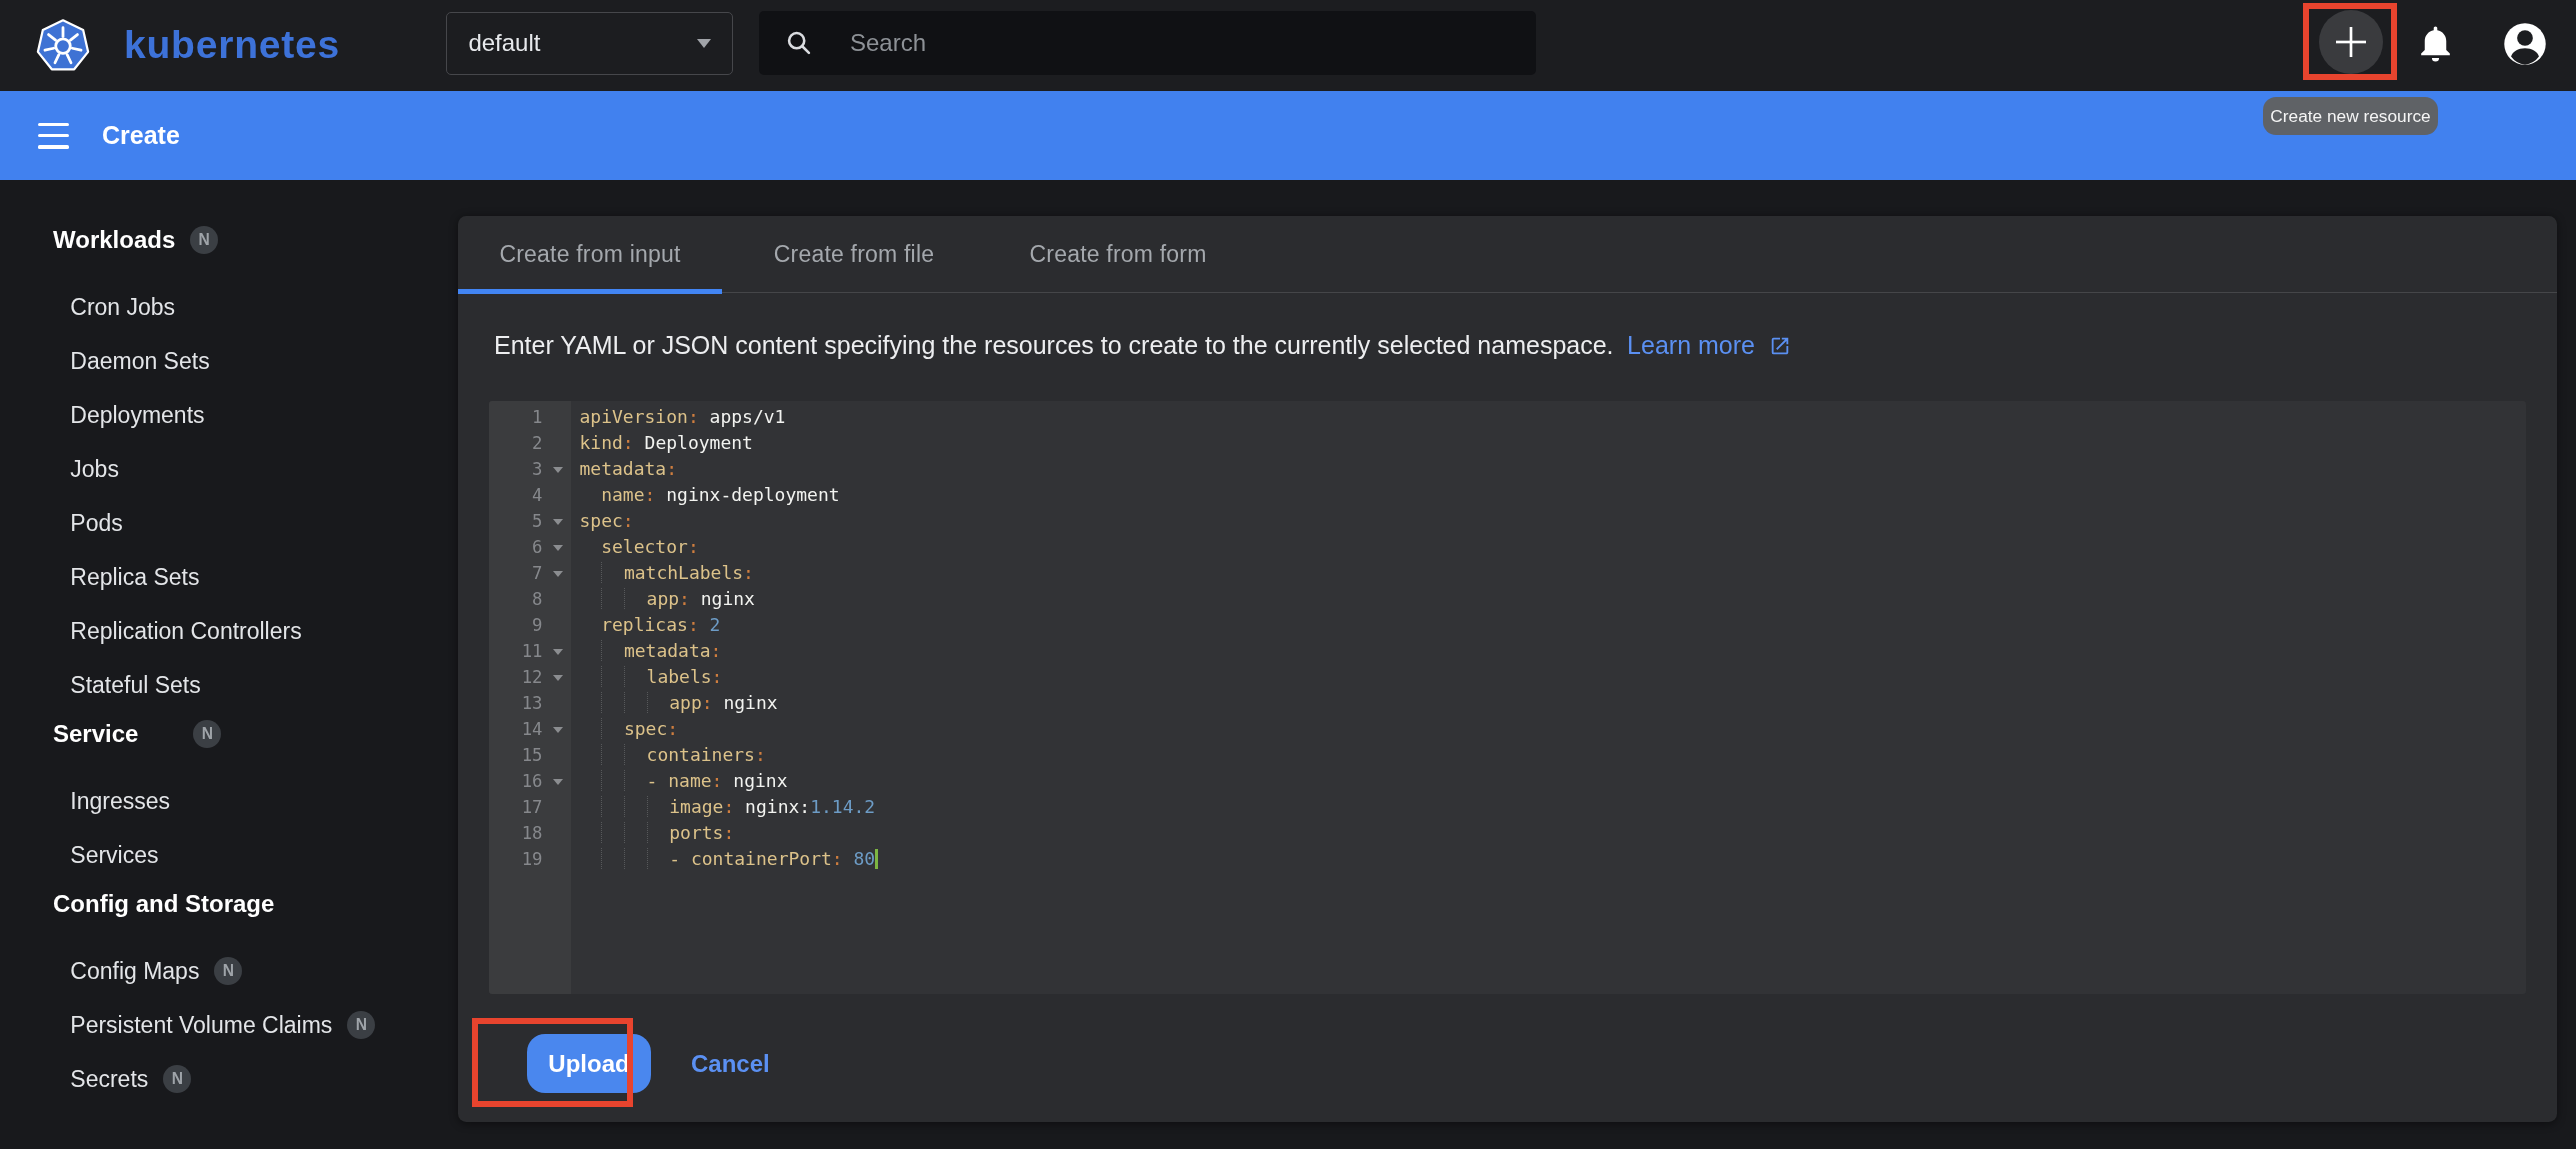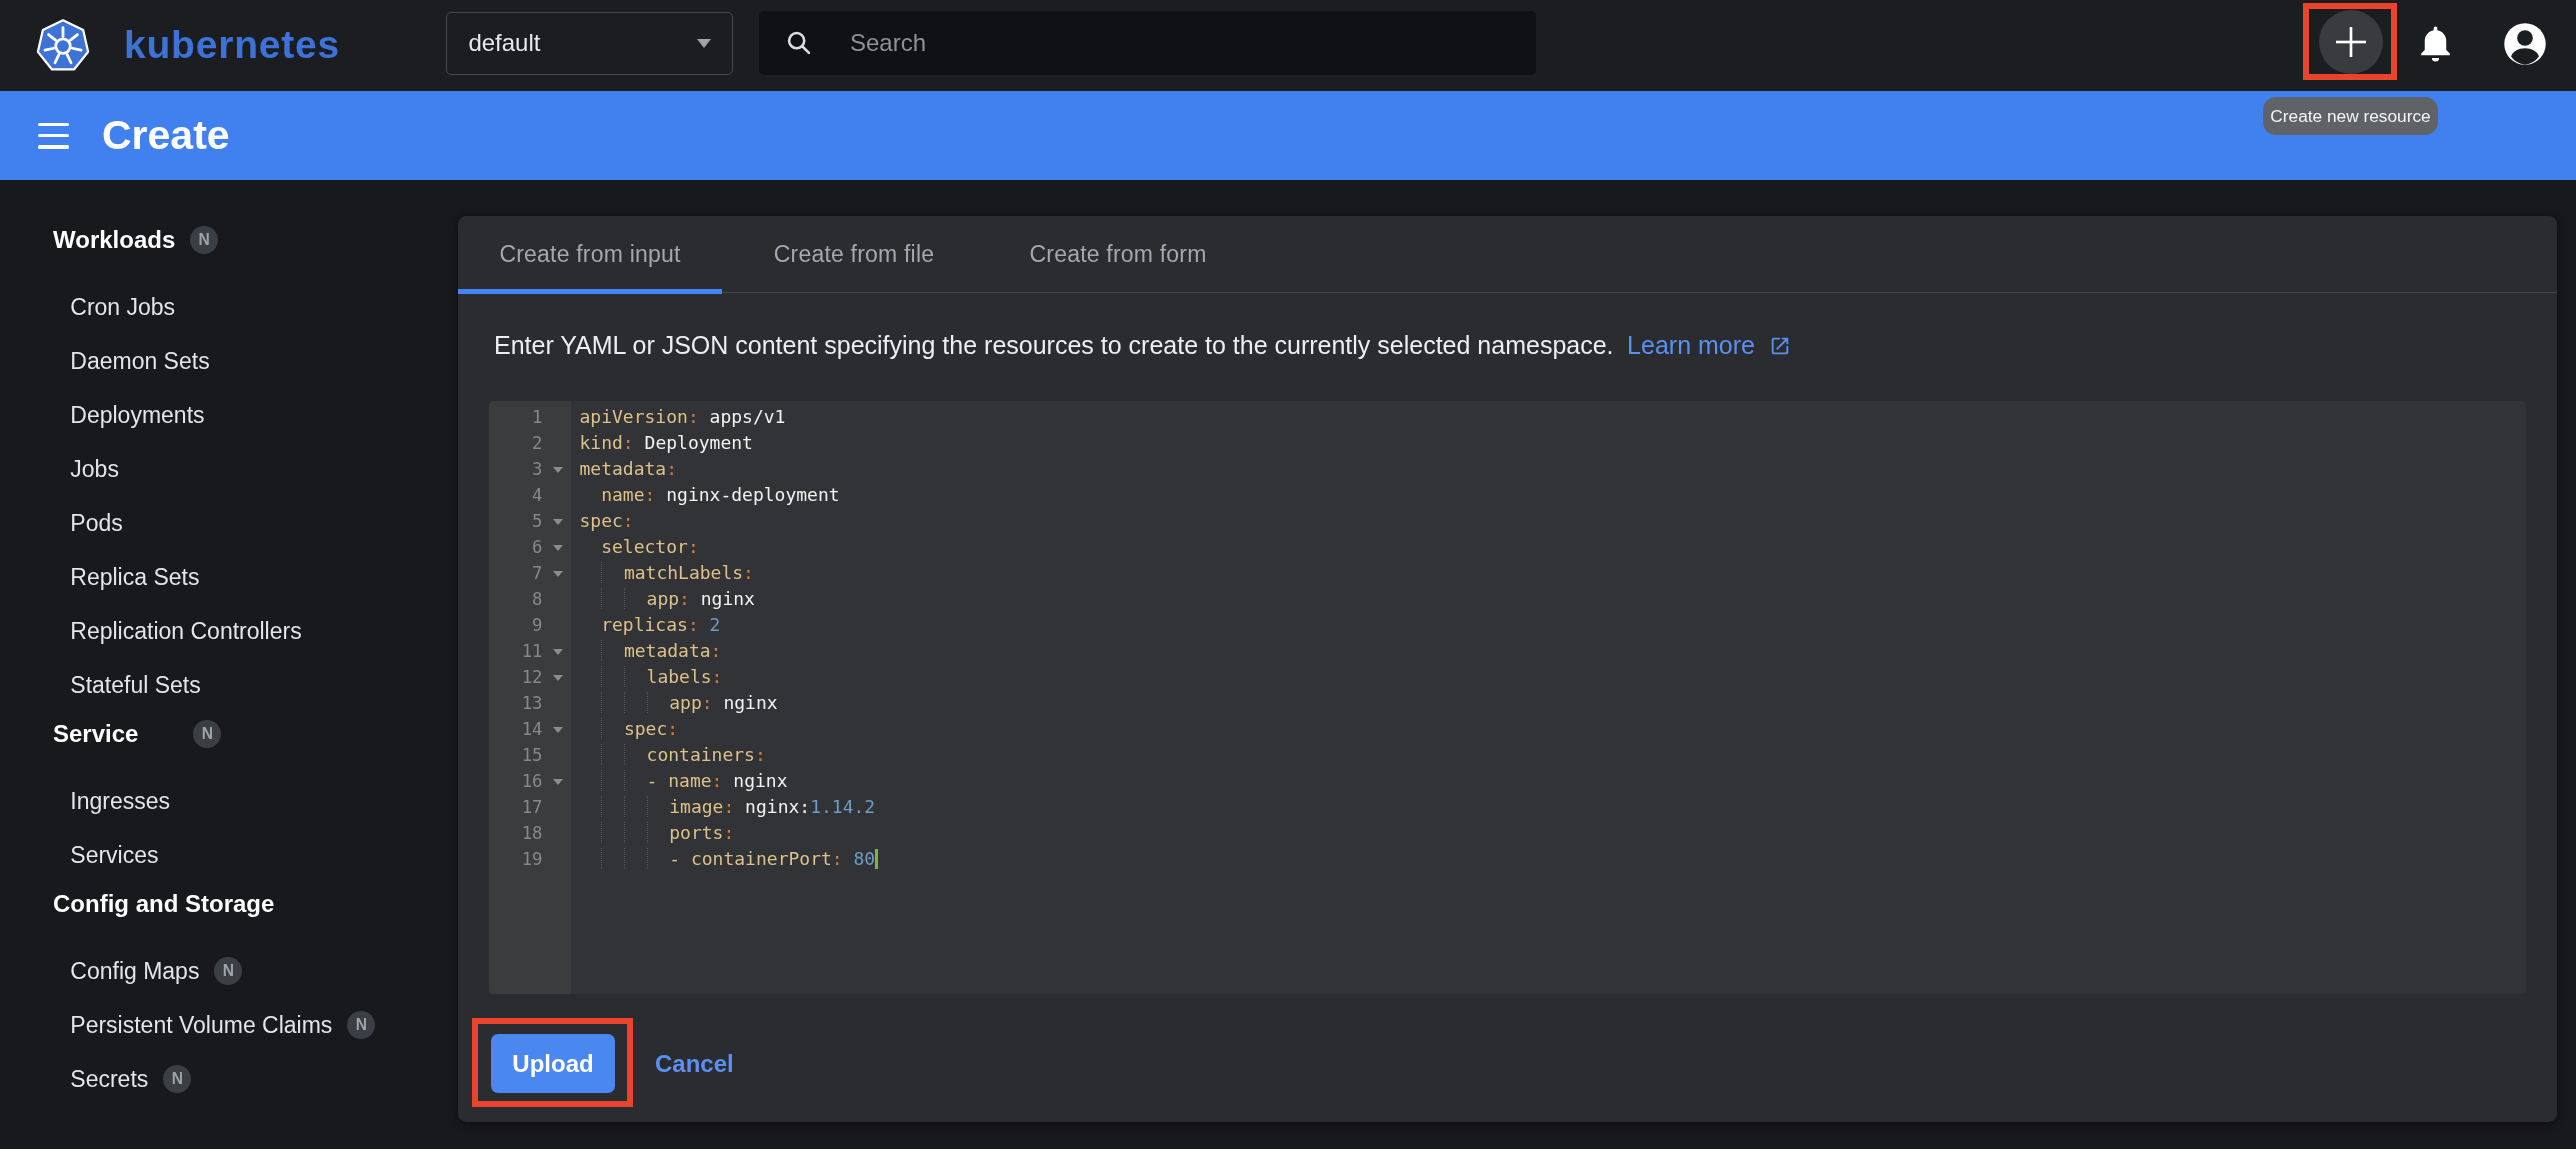--- a/index.html
+++ b/index.html
@@ -28,21 +28,21 @@
   .bell-btn,.user-btn{position:absolute;top:0;height:91px;background:none;border:none;cursor:pointer;padding:0;}
   .bell-btn{left:2411px;width:49px;}
   .user-btn{left:2499px;width:51px;}
 
   
   .bluebar{position:absolute;left:0;top:91px;width:2576px;height:89px;background:#4181ef;
            display:flex;align-items:center;z-index:5;}
   .hamburger{margin-left:38px;width:31px;height:26px;display:flex;flex-direction:column;
              justify-content:space-between;background:none;border:none;cursor:pointer;padding:0;}
   .hamburger span{display:block;height:3.7px;background:#fff;border-radius:1.6px;}
-  .page-title{margin-left:33px;font-size:41px;font-weight:700;color:#fff;}
+  .page-title{margin-left:33px;font-size:25px;font-weight:700;color:#fff;}
 
   
   .sidebar{position:absolute;left:0;top:180px;width:458px;padding:46px 0 0 53px;}
   .nav-head{height:54px;display:flex;align-items:flex-start;font-size:24px;font-weight:700;color:#fff;cursor:pointer;}
   .nav-sec + .nav-sec .nav-head{margin-top:8.2px;gap:40px;}
   .nav-item{height:54px;display:flex;align-items:center;padding-left:17.3px;font-size:23px;color:#e3e5e8;cursor:pointer;}
   .badge{width:28px;height:28px;border-radius:50%;background:#3b3f44;color:#9fa4a9;font-size:15.6px;font-weight:700;
          display:flex;align-items:center;justify-content:center;margin-left:15px;flex:0 0 auto;}
 
   
@@ -67,22 +67,22 @@
         border-right:5px solid transparent;border-top:6.6px solid #8b8d90;cursor:pointer;}
   .cde{white-space:pre;padding-left:9px;}
   .tk-key{color:#dcc28a;}.tk-dash{color:#dcc28a;}.tk-colon{color:#cf7e3f;}
   .tk-plain{color:#f2f3f0;}.tk-num{color:#6d9cc6;}
   .ind{display:inline;}
   .ind.g{border-left:0.8px dotted #57595b;}
   .cursor{display:inline-block;width:2.5px;height:20px;background:#7db542;vertical-align:-3.3px;}
 
   
   .actions{margin:40px 0 0 33px;display:flex;align-items:center;}
-  .upload-btn{width:124px;height:59px;background:#4a87ee;border:none;border-radius:7px;color:#fff;
-              font-size:24px;font-weight:700;cursor:pointer;font-family:"Liberation Sans",sans-serif;}
+  .upload-btn{width:124px;height:59px;background:#4a87ee;border:none;border-radius:18px;color:#fff;
+              font-size:24px;font-weight:700;cursor:pointer;font-family:"Liberation Sans",sans-serif;margin-left:36px;}
   .cancel-link{margin-left:40px;color:#5b90f2;font-size:24px;font-weight:600;text-decoration:none;cursor:pointer;}
 
   
   .annot{position:absolute;border:6.6px solid #e8442e;z-index:40;pointer-events:none;}
   #annot-plus{left:2303px;top:3.3px;width:94px;height:77px;}
   #annot-upload{left:472px;top:1018px;width:161px;height:89px;}
   .tooltip{position:absolute;left:2263px;top:97px;width:175px;height:38px;background:#5f6266;border-radius:13px;
            color:#f5f5f5;font-size:17.3px;font-weight:500;display:flex;align-items:center;justify-content:center;z-index:50;}
 </style>
 </head>

